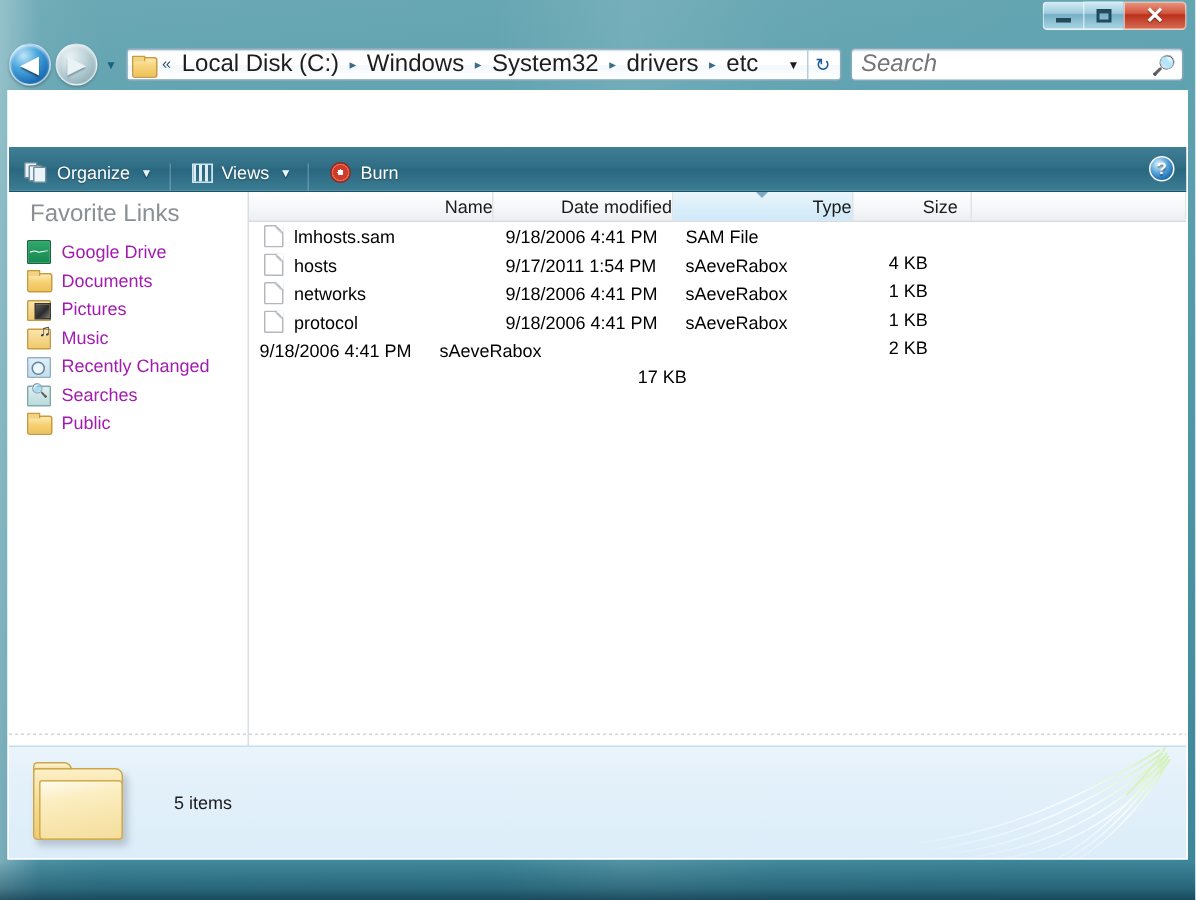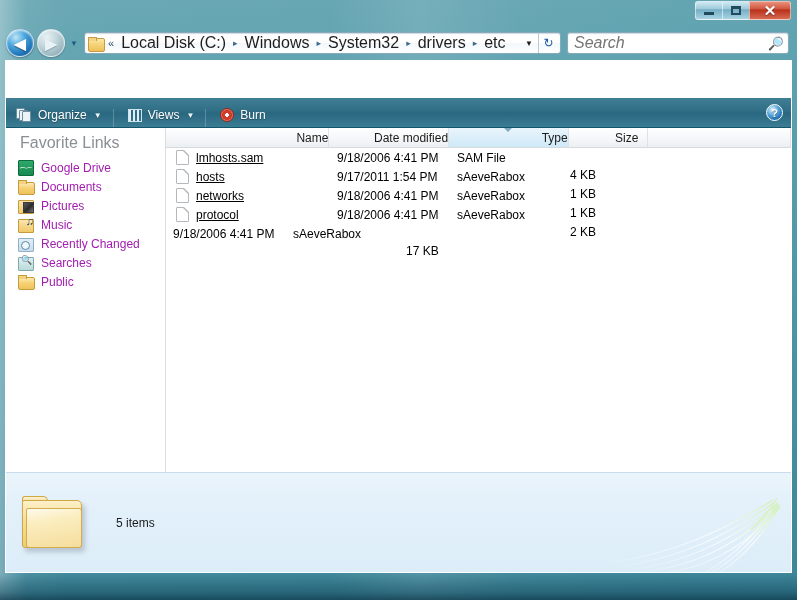--- a/index.html
+++ b/index.html
@@ -342,39 +342,39 @@
     width:0;height:0;border-left:4px solid transparent;border-right:4px solid transparent;
     border-top:4px solid #7fa9c4;
   }
   .colhdr.numeric { justify-content:flex-end; padding-right: 9px; padding-left:0; }
 
   .file-row {
     display:flex; align-items:center; height: 19px; font-size:12px; color:#000000;
     cursor:default;
   }
   .cell { padding-left: 7px; white-space:nowrap; overflow:hidden; }
-  .cell.name { display:flex; align-items:center; padding-left: 10px; text-decoration: underline; }
-  .cell.numeric { text-align:left; padding-right: 9px; padding-left:0;margin-top:34px; }
+  .cell.name { display:flex; align-items:center; padding-left: 10px; }
+  .cell.numeric { text-align:center; padding-right: 9px; padding-left:0;margin-top:34px; }
   .doc-icon {
     width:13px; height:15px; flex:none; margin-right:7px; position:relative;
     background:#ffffff; border:1px solid #b4b8bc;
     border-radius: 1px;
   }
   .doc-icon::after {
     content:''; position:absolute; right:-1px; top:-1px;
     width:0;height:0;border-left:5px solid transparent;border-top:5px solid #ffffff;
     border-right:0; filter: drop-shadow(-1px 1px 0 #b4b8bc);
   }
 
   
   #list-scroll-strip {
     position:absolute; top:0; right:0; width:0px; height:100%;
   }
   #details-pane-real {
-    position:absolute; left:0; bottom:0; width:100%; height: 100px;
+    position:absolute; left:0; bottom:0; width:100%; height: 75px;
     background: linear-gradient(180deg,#eaf4fb 0%, #e2f0fa 40%, #dcedf9 100%);
     border-top: 1px solid #c8dced;
     display:flex; align-items:center;
     overflow:hidden;
   }
   #details-fan {
     position:absolute; right: 0px; bottom: -6px; width: 190px; height: 86px;
     pointer-events:none; opacity: 0.95;
   }
   #details-folder-icon {

